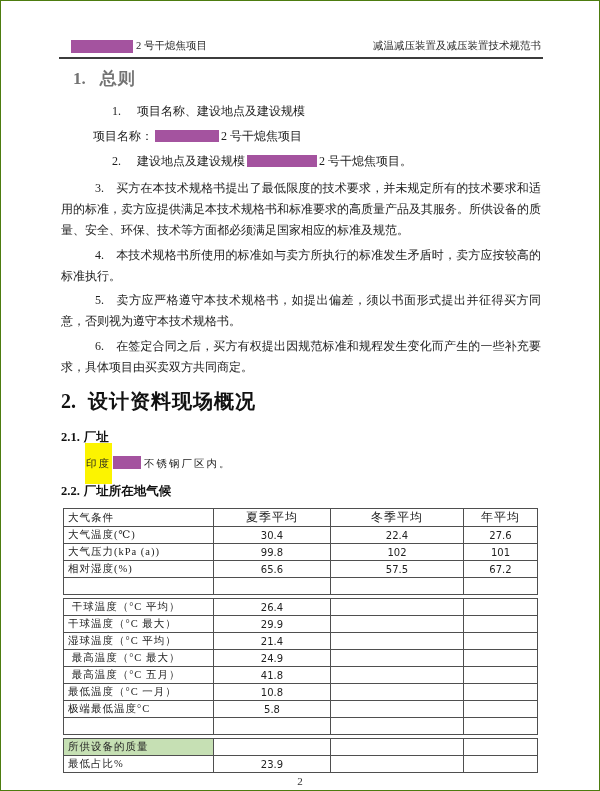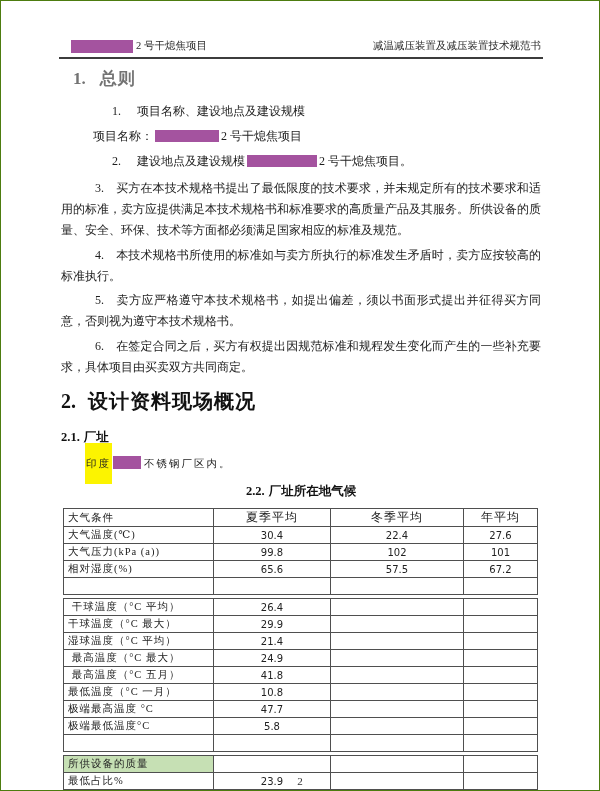--- a/index.html
+++ b/index.html
@@ -29,21 +29,21 @@
   .body-p .pnum{margin-right:12px;}
   .body-p.gap-after{margin-bottom:4px;}
   .body-p.gap-big{margin-bottom:10px;}
 
   h2.doc{font-size:20px;font-weight:bold;color:#111;margin:10px 0 14px 0;letter-spacing:1px;}
   h2.doc .hnum{margin-right:12px;letter-spacing:0;}
   h3.doc{font-size:12.5px;font-weight:bold;color:#111;margin:0 0 10px 0;}
   h3.doc .hnum{margin-right:4px;}
   .locline{font-size:10.5px;margin:0 0 12px 24px;letter-spacing:2px;line-height:15px;}
   .hl-yellow{background:#fcf400;padding:15px 1px;}
-  h3.last{margin-bottom:8px;text-align:center;}
+  h3.last{margin-bottom:8px;}
 
   
   table.clim{border-collapse:collapse;table-layout:fixed;width:474px;margin:0 0 3px 2px;padding-left:44px;}
   table.clim td,table.clim th{border:1px solid #4f4f4f;height:16px;padding:0 4px;font-weight:normal;overflow:hidden;}
   td.lbl,th.lbl{text-align:left;font-size:10.5px;letter-spacing:1px;white-space:pre;padding-left:5px;color:#222;}
   td.val,th.val{text-align:center;font-size:10px;font-family:"DejaVu Sans","Liberation Sans",sans-serif;color:#222;}
   th.val{font-size:12px;font-family:"Liberation Serif","DejaVu Serif",serif;letter-spacing:1px;}
   td.green{background:#c6e0b4;}
 
   .pagenum{position:absolute;bottom:3px;left:0;right:0;text-align:center;font-size:11px;color:#333;}
@@ -166,26 +166,20 @@
         <td class="val"></td>
         <td class="val"></td>
       </tr>
       <tr>
         <td class="lbl">最低温度（°C 一月）</td>
         <td class="val">10.8</td>
         <td class="val"></td>
         <td class="val"></td>
       </tr>
       <tr>
-        <td class="lbl">极端最高温度 °C</td>
-        <td class="val">47.7</td>
-        <td class="val"></td>
-        <td class="val"></td>
-      </tr>
-      <tr>
         <td class="lbl">极端最低温度°C</td>
         <td class="val">5.8</td>
         <td class="val"></td>
         <td class="val"></td>
       </tr>
       <tr>
         <td class="lbl"></td>
         <td class="val"></td>
         <td class="val"></td>
         <td class="val"></td>

